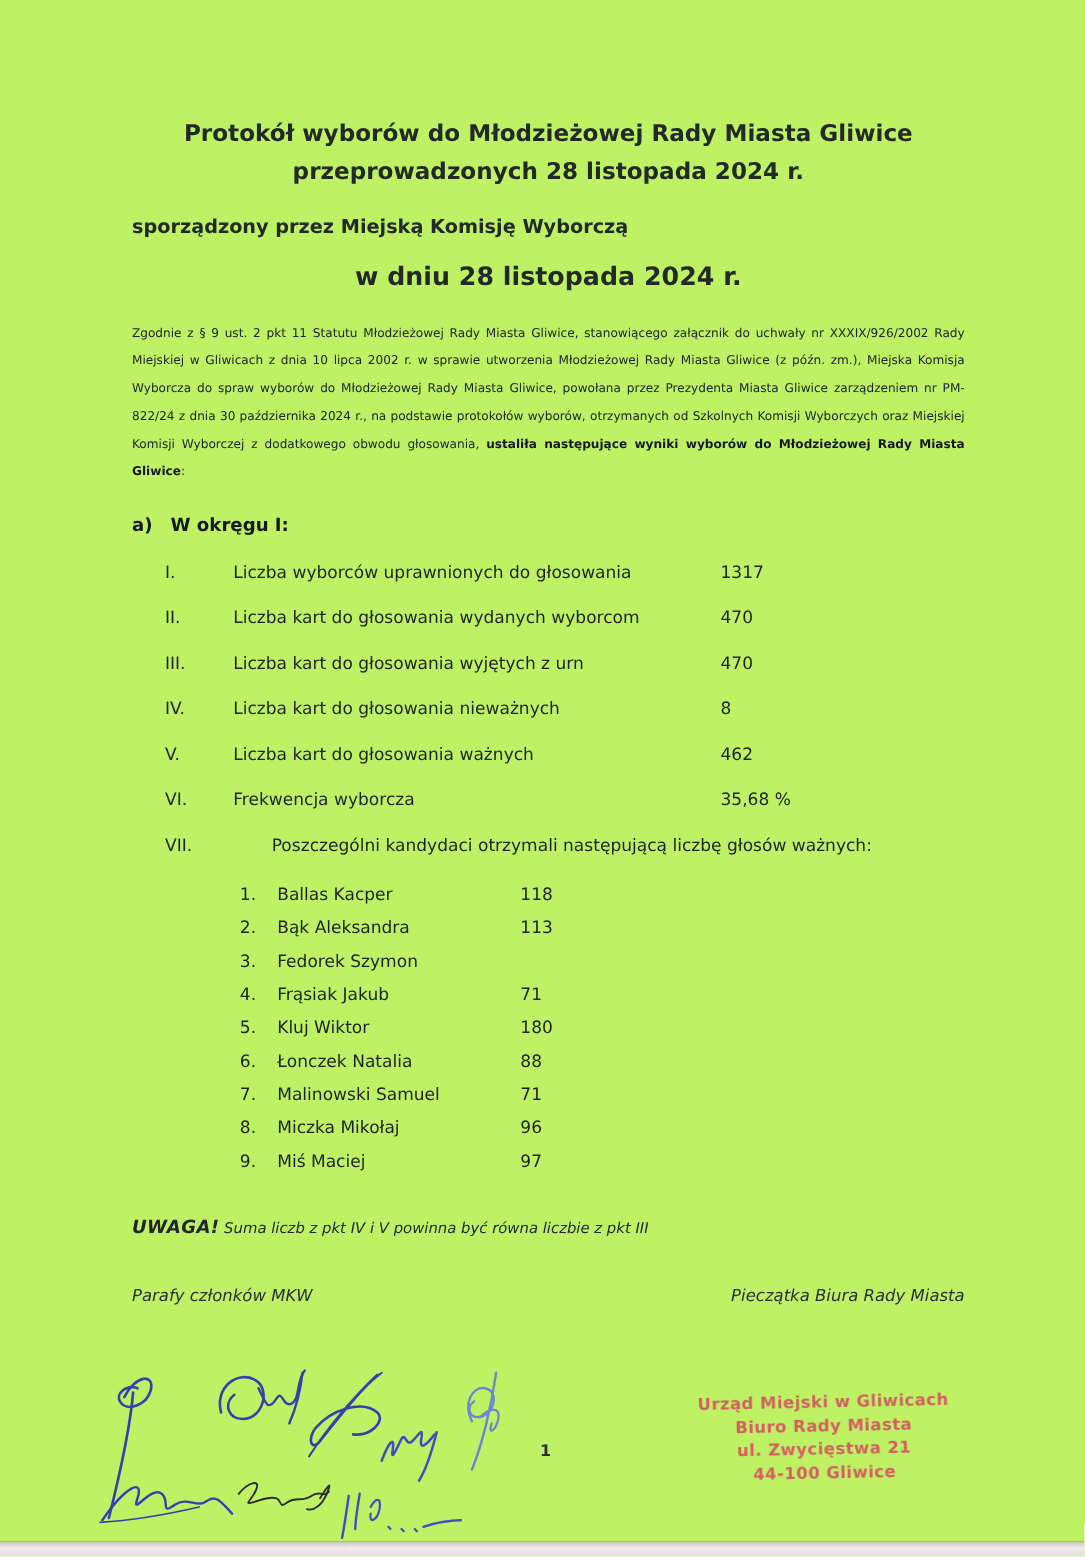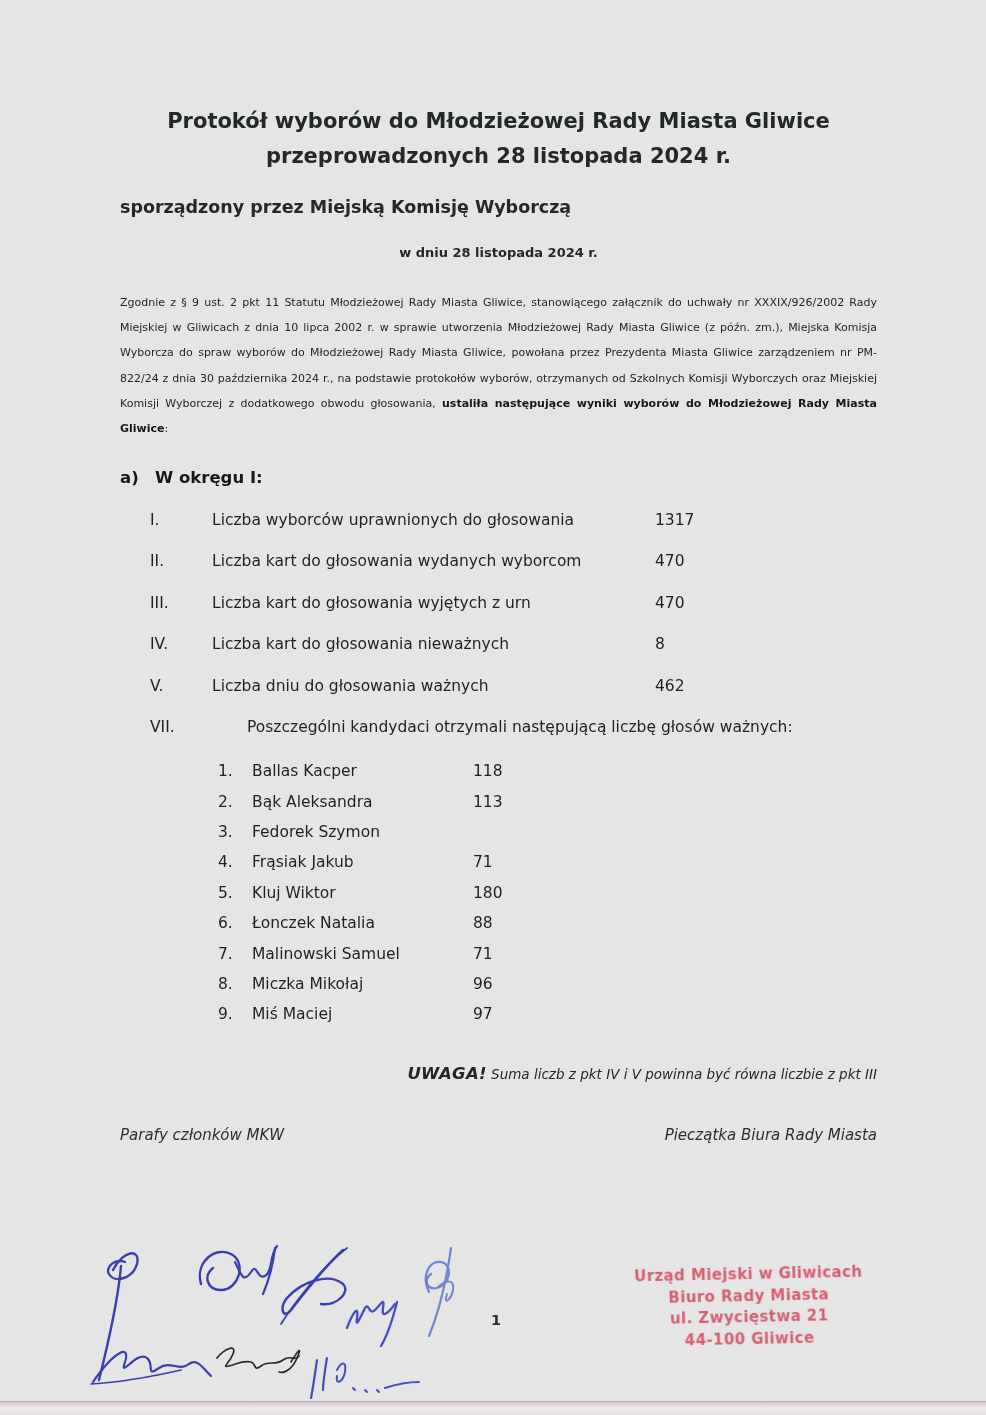--- a/index.html
+++ b/index.html
@@ -1,19 +1,19 @@
 <!DOCTYPE html>
 <html lang="pl"><head>
 <meta charset="utf-8">
 <style>
   html,body{margin:0;padding:0;background:#ffffff;}
   .page{
     position:relative;
     width:986px;height:1415px;
-    background:#e5e5e5;
+    background:#bef264;
     overflow:hidden;
     font-family:"DejaVu Sans","Liberation Sans",sans-serif;
     color:#1d2120;
   }
   .content{
     position:absolute;left:120px;top:0;width:757px;
   }
   .doc-title{
     margin:104px 0 0 0;
     text-align:center;
@@ -22,21 +22,21 @@
   }
   .doc-subtitle{
     margin:21px 0 0 0;
     text-align:left;
     font-size:17.5px;line-height:25px;font-weight:bold;
     color:#232926;
   }
   .doc-date{
     margin:20px 0 0 0;
     text-align:center;
-    font-size:13px;line-height:25px;font-weight:bold;
+    font-size:23px;line-height:25px;font-weight:bold;
     color:#232926;
   }
   .intro{
     margin:25px 0 0 0;
     font-size:11px;line-height:25.2px;
     text-align:justify;
     color:#20242a;
   }
   .intro b{color:#14181d;}
   .section-heading{
@@ -69,21 +69,20 @@
     margin-top:10.4px;
   }
   .candidate-row .cand-num{width:34px;margin-left:98px;flex:0 0 auto;}
   .candidate-row .cand-name{width:221px;flex:0 0 auto;}
   .candidate-row .cand-votes{flex:1;}
   .note{
     margin:40px 0 0 0;
     font-style:italic;
     font-size:13.5px;line-height:19px;
     color:#22262c;
-    text-align:right;
   }
   .note .note-strong{
     font-weight:bold;font-size:16.5px;
     letter-spacing:0.3px;
   }
   .footer-labels{
     margin:41px 0 0 0;
     display:flex;
     font-style:italic;
     font-size:15px;line-height:20px;
@@ -157,22 +156,27 @@
         <span class="stat-label">Liczba kart do głosowania wyjętych z urn</span>
         <span class="stat-value">470</span>
       </div>
       <div class="stat-row">
         <span class="roman">IV.</span>
         <span class="stat-label">Liczba kart do głosowania nieważnych</span>
         <span class="stat-value">8</span>
       </div>
       <div class="stat-row">
         <span class="roman">V.</span>
-        <span class="stat-label">Liczba dniu do głosowania ważnych</span>
+        <span class="stat-label">Liczba kart do głosowania ważnych</span>
         <span class="stat-value">462</span>
+      </div>
+      <div class="stat-row">
+        <span class="roman">VI.</span>
+        <span class="stat-label">Frekwencja wyborcza</span>
+        <span class="stat-value">35,68 %</span>
       </div>
       <div class="vii-row">
         <span class="roman">VII.</span>
         <span>Poszczególni kandydaci otrzymali następującą liczbę głosów ważnych:</span>
       </div>
     </div>
 
     <div class="candidates">
       <div class="candidate-row">
         <span class="cand-num">1.</span>

